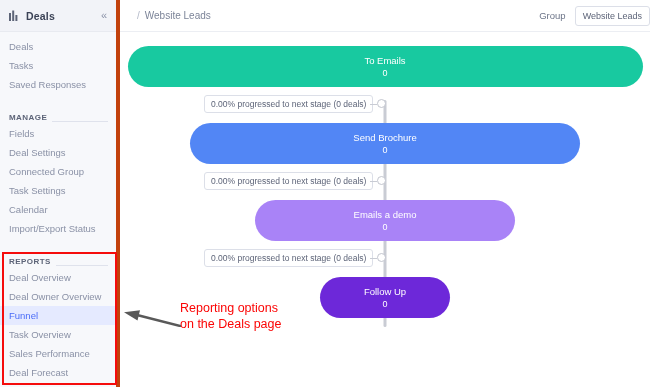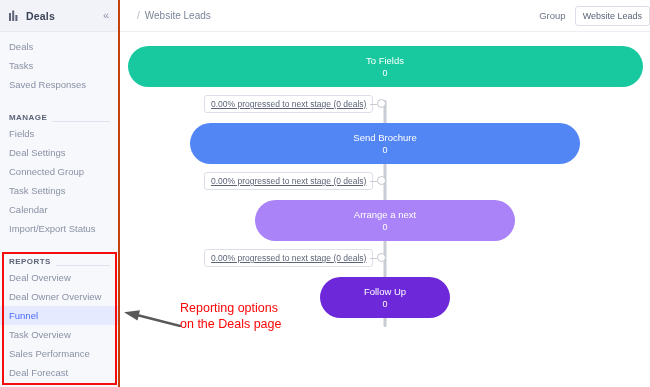--- a/index.html
+++ b/index.html
@@ -19,21 +19,21 @@
     display: flex;
     background: #ffffff;
   }
 
   
   .sidebar {
     position: relative;
     width: 120px;
     height: 387px;
     background: #f7f8fb;
-    border-right: 2px solid #c2410c;
+    border-right: 4px solid #c2410c;
     flex: 0 0 120px;
   }
 
   .sidebar-header {
     height: 32px;
     display: flex;
     align-items: center;
     padding: 0 7px 0 9px;
     background: #f2f3f8;
     border-bottom: 1px solid #e8eaf0;
@@ -216,21 +216,20 @@
     height: 18px;
     border: 1px solid #dcdfe8;
     border-radius: 3px;
     background: #ffffff;
     display: flex;
     align-items: center;
     padding: 0 6px;
     font-size: 8.5px;
     color: #5d6478;
     white-space: nowrap;
-    text-decoration: underline;
   }
   .conn-dash {
     position: absolute;
     top: 17px;
     width: 7px;
     height: 1px;
     background: #c9ccd4;
   }
   .conn-node {
     position: absolute;
@@ -358,21 +357,21 @@
           <span>Website Leads</span>
         </div>
       </div>
     </div>
 
     <div class="funnel">
       <div class="spine"></div>
 
       <div class="stage-row">
         <div class="stage-bar" style="width:515px;background:#18c9a0">
-          <span class="stage-name">To Fields</span>
+          <span class="stage-name">To Emails</span>
           <span class="stage-count">0</span>
         </div>
       </div>
 
       <div class="conn-row">
         <div class="conn-pill" style="left:84px">
           <span>0.00% progressed to next stage (0 deals)</span>
         </div>
         <div class="conn-dash" style="left:250px"></div>
         <div class="conn-node" style="left:257px"></div>
@@ -388,21 +387,21 @@
       <div class="conn-row">
         <div class="conn-pill" style="left:84px">
           <span>0.00% progressed to next stage (0 deals)</span>
         </div>
         <div class="conn-dash" style="left:250px"></div>
         <div class="conn-node" style="left:257px"></div>
       </div>
 
       <div class="stage-row">
         <div class="stage-bar" style="width:260px;background:#a983f7">
-          <span class="stage-name">Arrange a next</span>
+          <span class="stage-name">Emails a demo</span>
           <span class="stage-count">0</span>
         </div>
       </div>
 
       <div class="conn-row">
         <div class="conn-pill" style="left:84px">
           <span>0.00% progressed to next stage (0 deals)</span>
         </div>
         <div class="conn-dash" style="left:250px"></div>
         <div class="conn-node" style="left:257px"></div>

